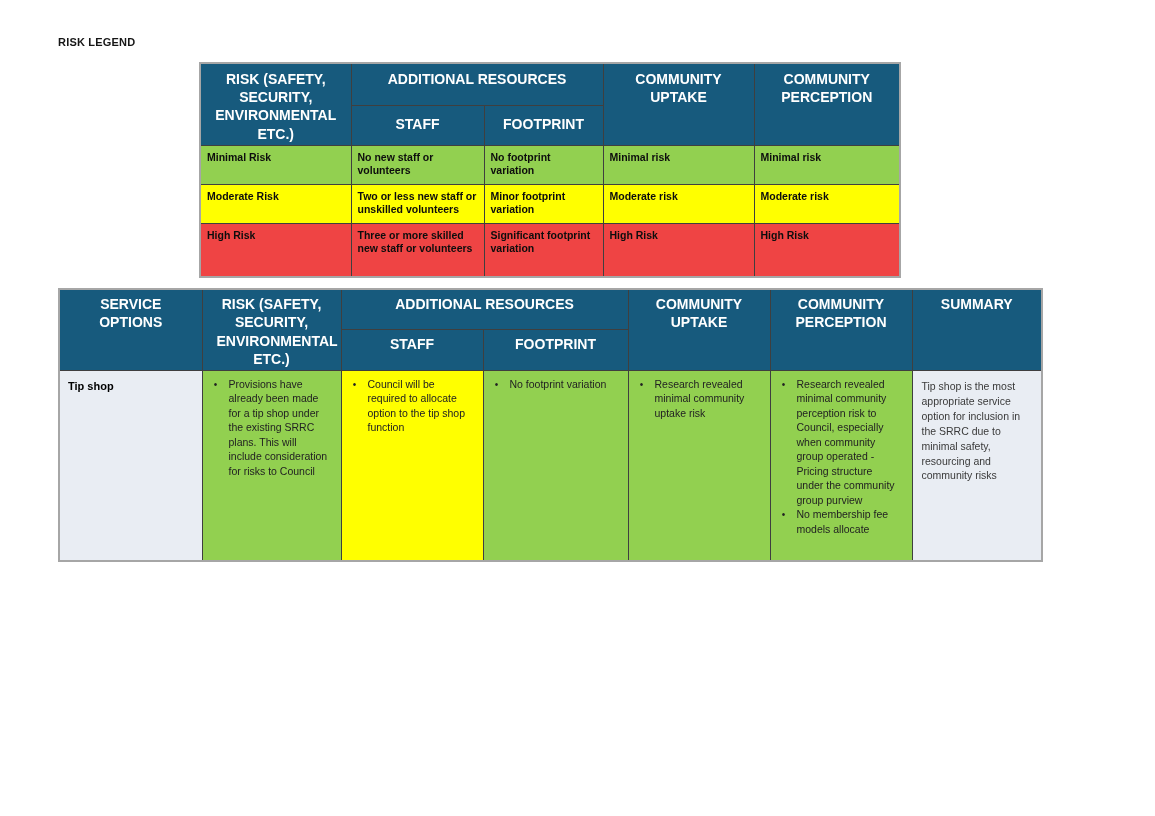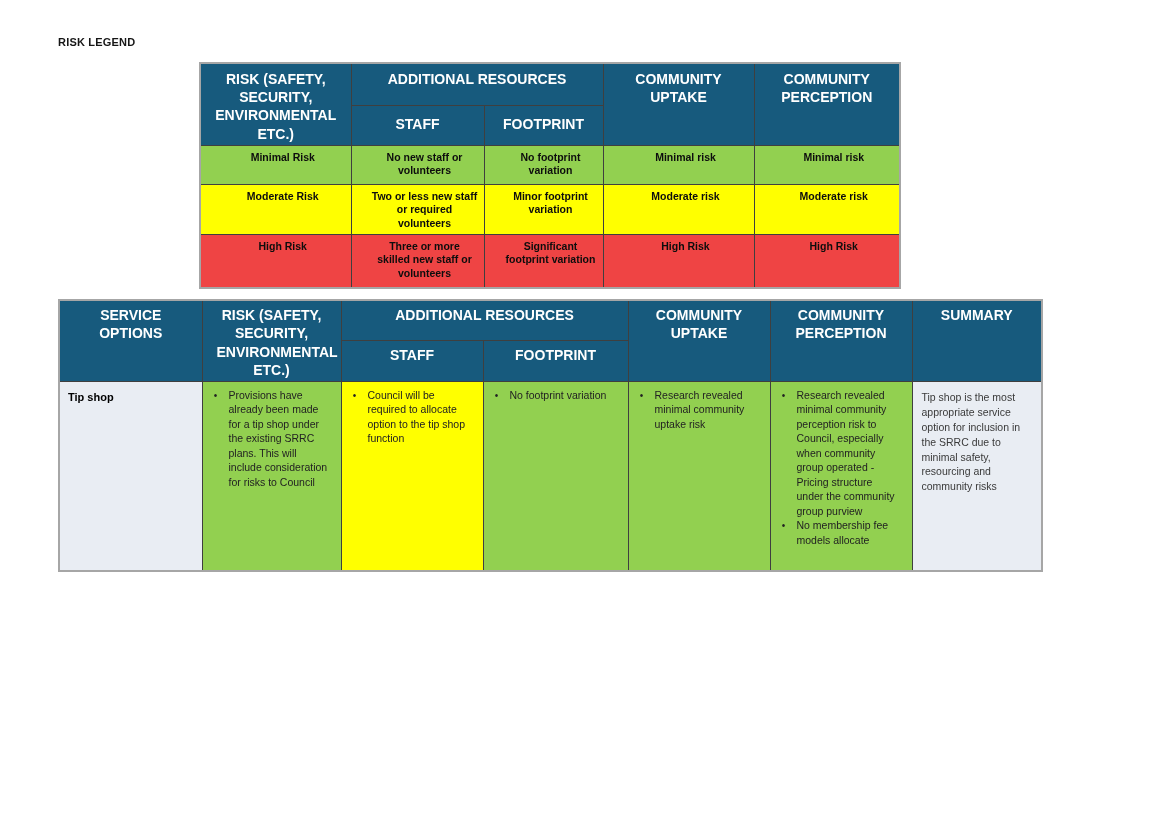--- a/index.html
+++ b/index.html
@@ -36,22 +36,22 @@
   th.subhead { padding-top: 9px; }
 
   .lvl-minimal  { background: #92D050; }
   .lvl-moderate { background: #FFFF00; }
   .lvl-high     { background: #ef4444; }
   .neutral      { background: #E9EDF3; }
 
   
   .legend-table { margin-top: 14px; margin-left: 141px; width: 700px; }
   .legend-table td {
-    font-size: 10.5px; font-weight: bold; text-align: center;
-    vertical-align: top; padding: 5px 6px 3px 20px; line-height: 1.3; color: #0d0d0d; margin-top: 13px;
+    font-size: 10.5px; font-weight: bold; 
+    vertical-align: top; padding: 5px 6px 3px 6px; line-height: 1.3; color: #0d0d0d; margin-top: 13px;
   }
   .legend-table tr.r-head1 { height: 38px; }
   .legend-table tr.r-head2 { height: 36px; }
   .legend-table tr.r-min   { height: 39px; }
   .legend-table tr.r-mod   { height: 39px; border-radius: 8px; }
   .legend-table tr.r-high  { height: 54px; }
 
   
   .matrix-table { margin-top: 10px; width: 983px; }
   .matrix-table tr.m-head1 { height: 27px; }
@@ -100,21 +100,21 @@
     <tbody>
       <tr class="r-min">
         <td class="lvl-minimal">Minimal Risk</td>
         <td class="lvl-minimal">No new staff or volunteers</td>
         <td class="lvl-minimal">No footprint variation</td>
         <td class="lvl-minimal">Minimal risk</td>
         <td class="lvl-minimal">Minimal risk</td>
       </tr>
       <tr class="r-mod">
         <td class="lvl-moderate">Moderate Risk</td>
-        <td class="lvl-moderate">Two or less new staff or required volunteers</td>
+        <td class="lvl-moderate">Two or less new staff or unskilled volunteers</td>
         <td class="lvl-moderate">Minor footprint variation</td>
         <td class="lvl-moderate">Moderate risk</td>
         <td class="lvl-moderate">Moderate risk</td>
       </tr>
       <tr class="r-high">
         <td class="lvl-high">High Risk</td>
         <td class="lvl-high">Three or more skilled new staff or volunteers</td>
         <td class="lvl-high">Significant footprint variation</td>
         <td class="lvl-high">High Risk</td>
         <td class="lvl-high">High Risk</td>

